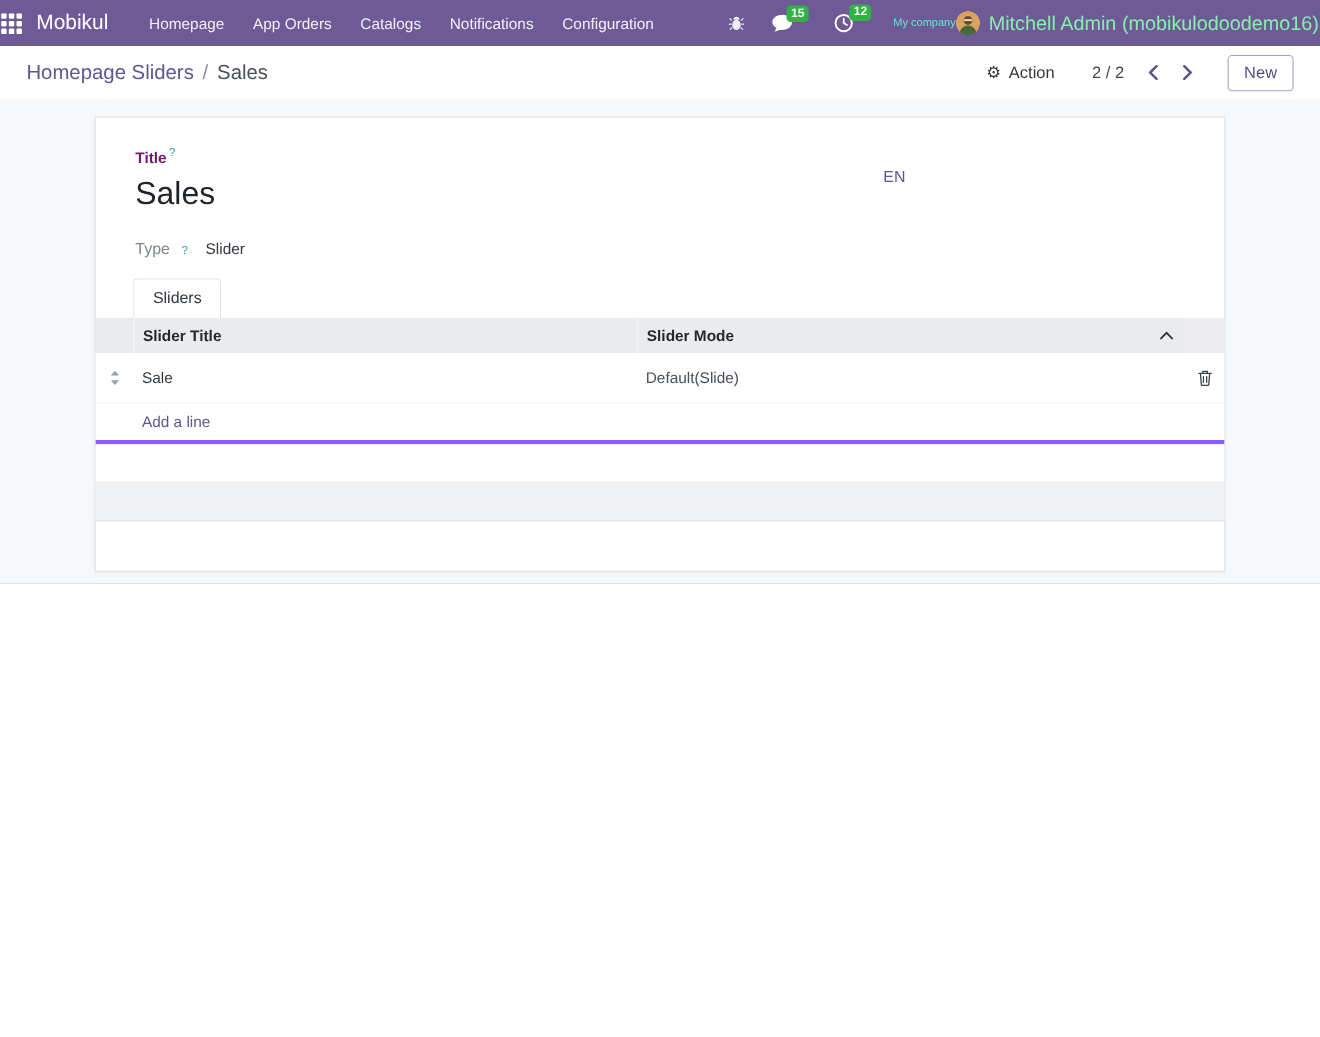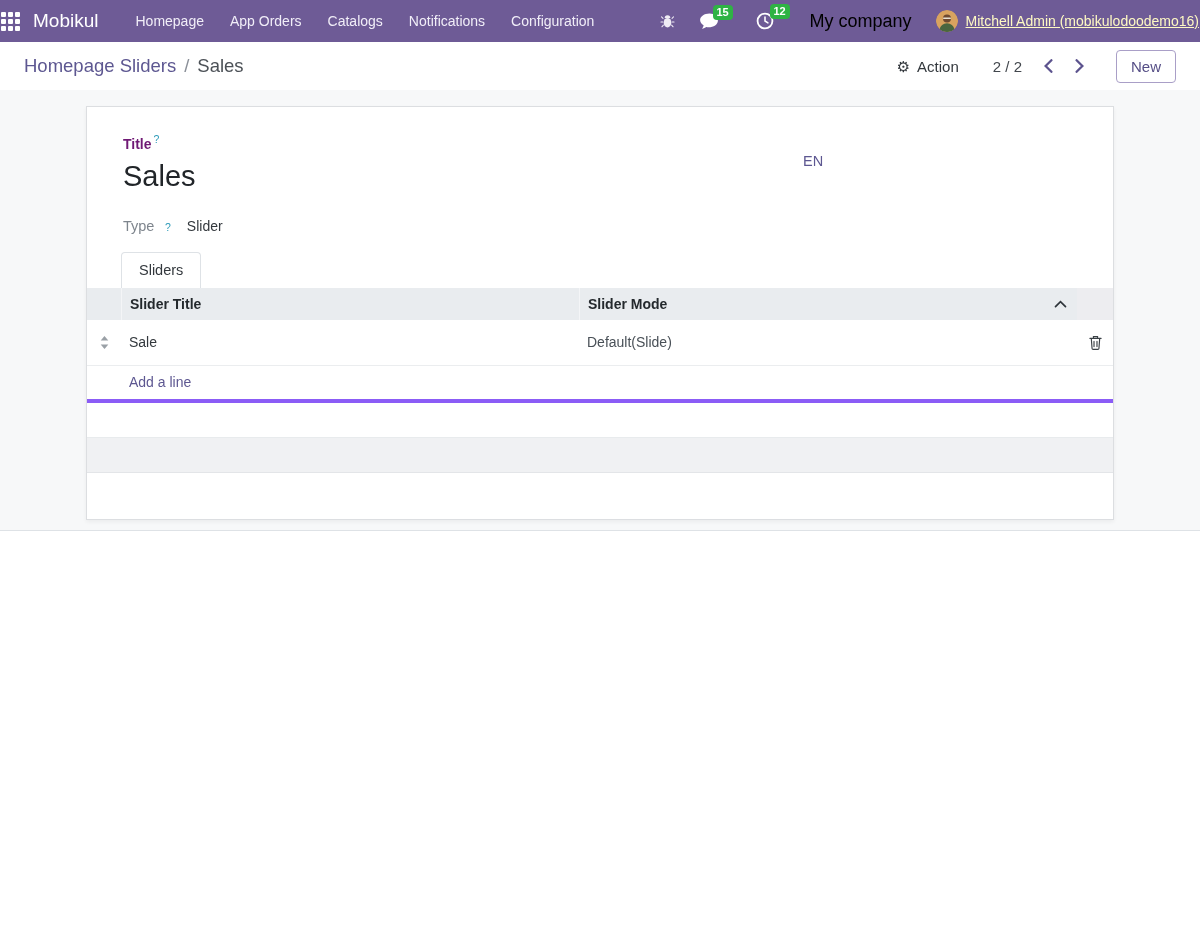--- a/index.html
+++ b/index.html
@@ -18,22 +18,22 @@
   .nav .nav-item { color:#f1eef8; font-size:14px; line-height:42px; padding:0 13px; text-decoration:none; cursor:pointer; }
   .spacer { flex:1; }
   .tb-icon-btn { background:none; border:none; padding:0; display:flex; align-items:center; cursor:pointer; }
   .bug-wrap { margin-right:24px; }
   .badge-wrap { position:relative; margin-right:36px; }
   .badge {
     position:absolute; top:-8px; left:14px; background:#2fb344; color:#fff;
     font-size:11px; font-weight:700; line-height:15px; padding:0 4px;
     border-radius:4px; min-width:14px; text-align:center;
   }
-  .company { color:#000000; font-size:18px; margin-right:24px; cursor:pointer; }
-  .user { display:flex; align-items:center; color:#fef9c3; font-size:14px; gap:8px; cursor:pointer;text-decoration:underline; }
+  .company { color:#5eead4; font-size:10px; cursor:pointer; }
+  .user { display:flex; align-items:center; color:#86efac; font-size:18px; gap:8px; cursor:pointer; }
   .avatar { width:22px; height:22px; border-radius:50%; overflow:hidden; display:flex; }
 
   
   .control-panel { height:48px; display:flex; align-items:center; justify-content:space-between; padding:0 24px; background:#ffffff; }
   .breadcrumb { font-size:18.5px; display:flex; align-items:baseline; }
   .breadcrumb .bc-link { color:#5d5791; text-decoration:none; cursor:pointer; }
   .breadcrumb .sep { color:#8a8f98; margin:0 8px; }
   .breadcrumb .current { color:#4c5157; }
   .cp-right { display:flex; align-items:center; }
   .action-btn { display:flex; align-items:center; gap:7px; background:none; border:none; font-size:15px; font-weight:500; color:#33383d; cursor:pointer; padding:0; font-family:inherit; }

